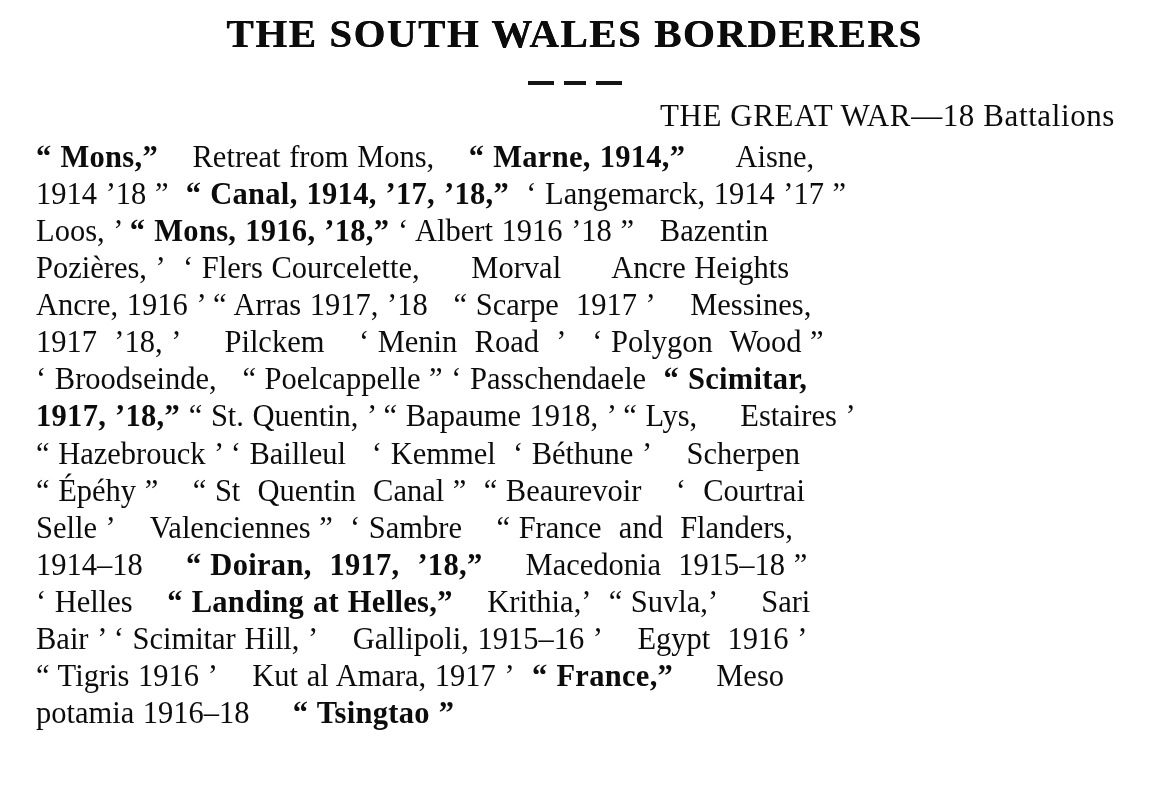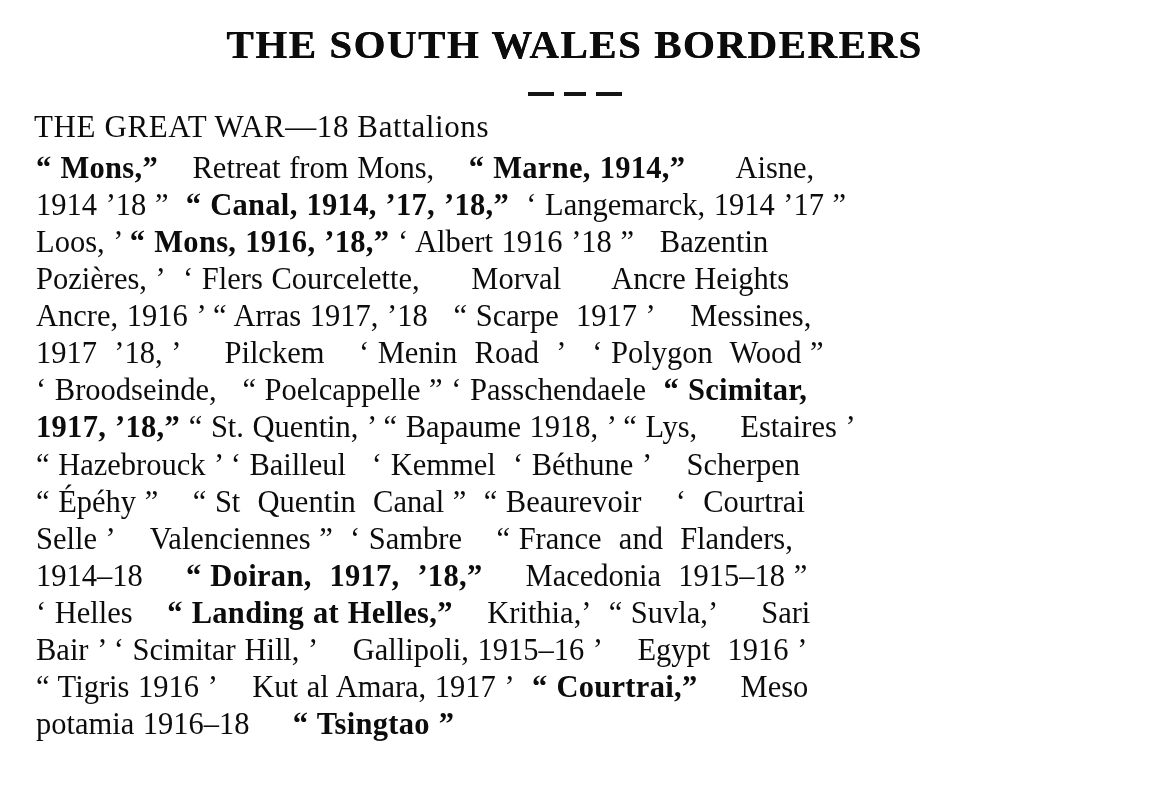--- a/index.html
+++ b/index.html
@@ -12,21 +12,21 @@
     height: 797px;
     font-family: "Liberation Serif", serif;
     color: #0c0c0c;
     overflow: hidden;
   }
   .page {
     position: relative;
     width: 1149px;
     height: 660px;
     box-sizing: border-box;
-    padding: 17px 34px 0 34px;
+    padding: 6px 34px 0 34px;
   }
   .regiment-title {
     text-align: center;
     font-family: "Liberation Serif", serif;
     font-weight: bold;
     font-size: 41px;
     letter-spacing: 1.5px;
     line-height: 1.05;
     margin: 6px 0 0 0;
     text-shadow: 0.4px 0 0 #000;
@@ -48,21 +48,21 @@
     position: absolute;
     top: 0;
     width: 10px;
     height: 4px;
     background: #ffffff;
   }
   .divider::before { left: 26px; }
   .divider::after  { left: 58px; }
 
   .subtitle {
-    text-align: left;
+    text-align: right;
     font-size: 31px;
     letter-spacing: 0.6px;
     margin: 2px 0 8px 0;
     line-height: 1.1;
   }
 
   .honours {
     font-size: 30.5px;
     line-height: 1.1;
     text-align: justify;
@@ -147,21 +147,21 @@
 
     <span class="ln">
       ‘ Helles&nbsp;&nbsp;&nbsp; <span class="b">“ Landing at Helles,”</span>&nbsp;&nbsp;&nbsp; Krithia,’&nbsp; “ Suvla,’&nbsp;&nbsp;&nbsp;&nbsp; Sari
     </span>
 
     <span class="ln">
       Bair ’ ‘ Scimitar Hill, ’&nbsp;&nbsp;&nbsp; Gallipoli, 1915–16 ’&nbsp;&nbsp;&nbsp; Egypt&nbsp; 1916 ’
     </span>
 
     <span class="ln">
-      “ Tigris 1916 ’&nbsp;&nbsp;&nbsp; Kut al Amara, 1917 ’&nbsp; <span class="b">“ Courtrai,”</span>&nbsp;&nbsp;&nbsp;&nbsp; Meso
+      “ Tigris 1916 ’&nbsp;&nbsp;&nbsp; Kut al Amara, 1917 ’&nbsp; <span class="b">“ France,”</span>&nbsp;&nbsp;&nbsp;&nbsp; Meso
     </span>
 
     <span class="ln">
       potamia 1916–18&nbsp;&nbsp;&nbsp;&nbsp; <span class="b">“ Tsingtao ”</span>
     </span>
 
   </div>
 </div>
 
 </body></html>

